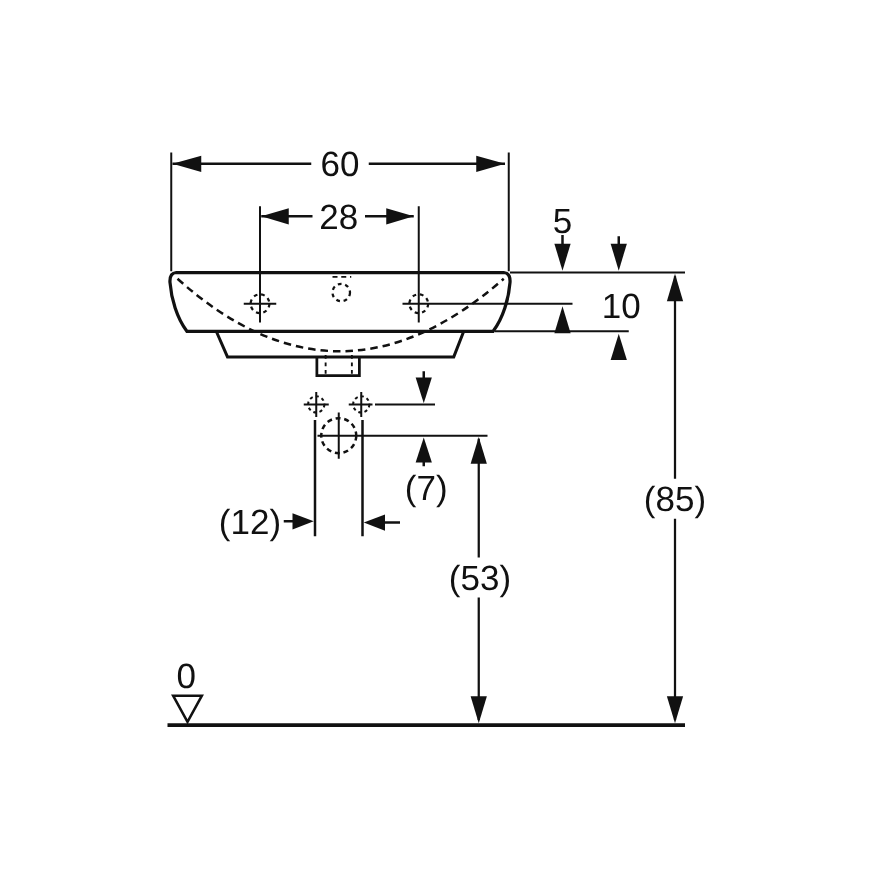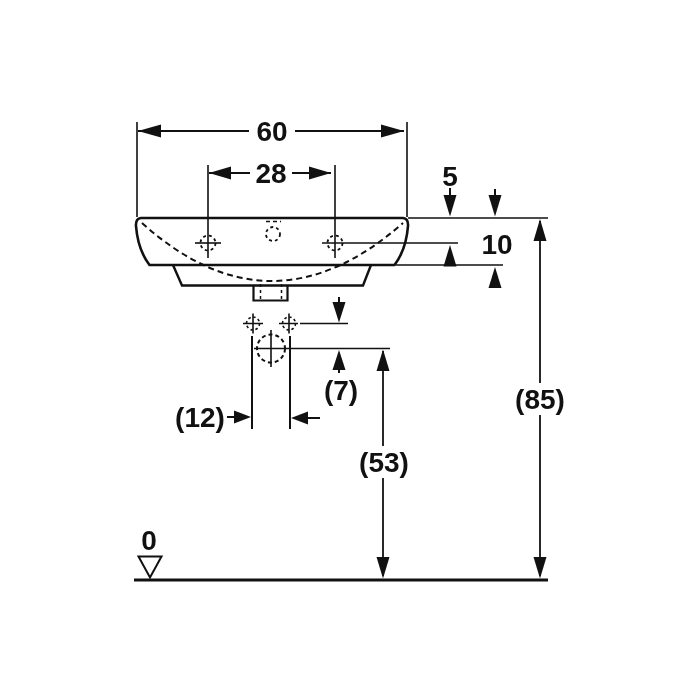--- a/index.html
+++ b/index.html
@@ -1,17 +1,17 @@
 <!DOCTYPE html>
 <html><head>
 <meta charset="utf-8">
 <style>
   html,body{margin:0;padding:0;background:#fff;}
   body{width:700px;height:700px;overflow:hidden;}
-  .stage{width:700px;height:700px;background:#ffffff;position:relative;font-weight:bold;}
+  .stage{width:700px;height:700px;background:#ffffff;position:relative;}
   svg{display:block;}
   .dim-text{
     font-family:"Liberation Sans", sans-serif;
     font-size:28px;
     fill:#111;
     text-anchor:middle;
   }
   .ln{stroke:#111;fill:none;}
   .arrow{fill:#111;stroke:none;}
   .mask{fill:#ffffff;stroke:none;}

